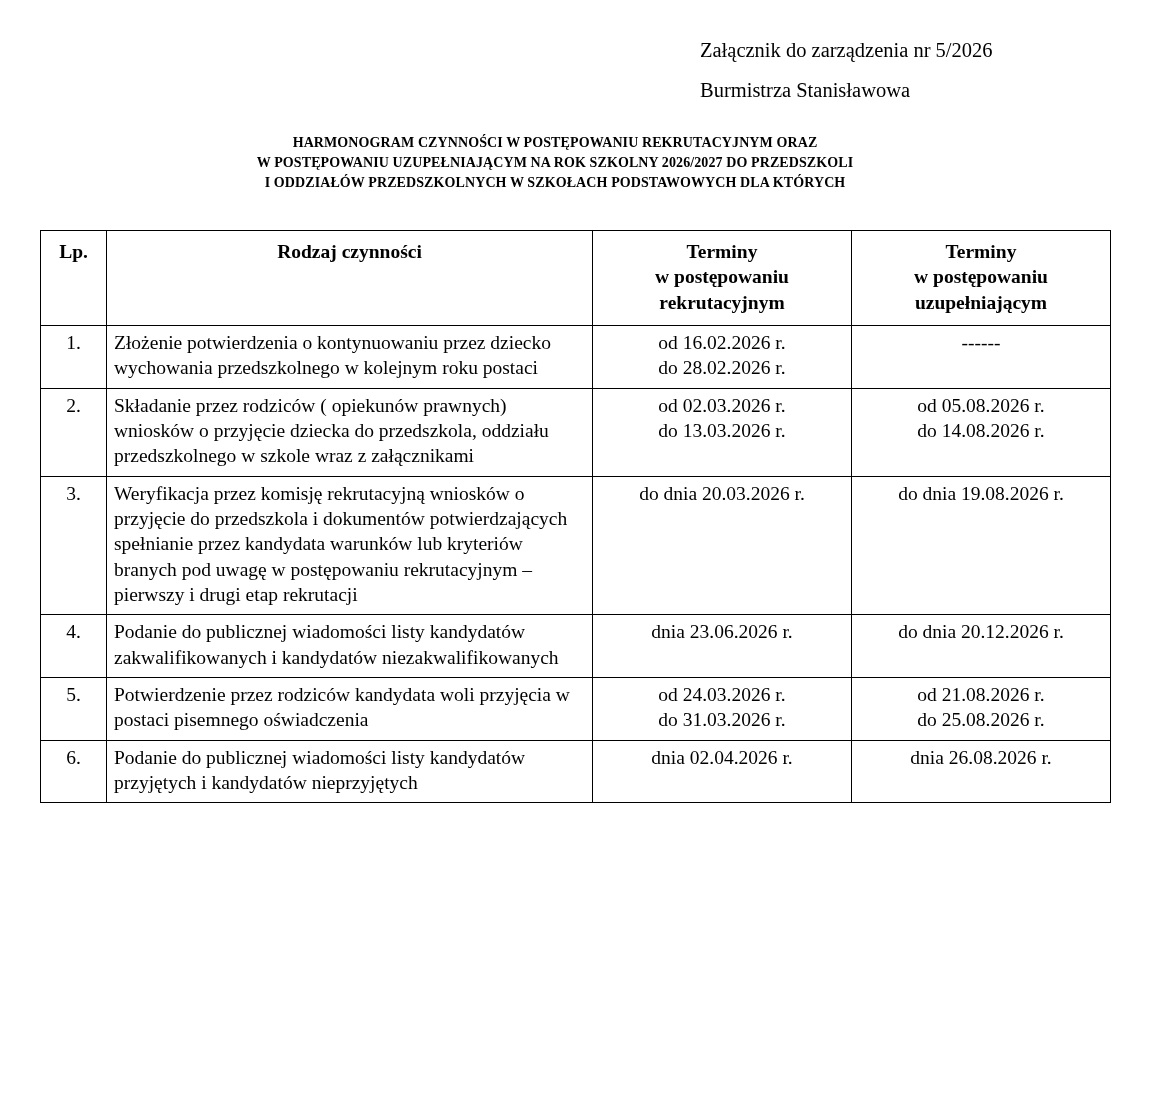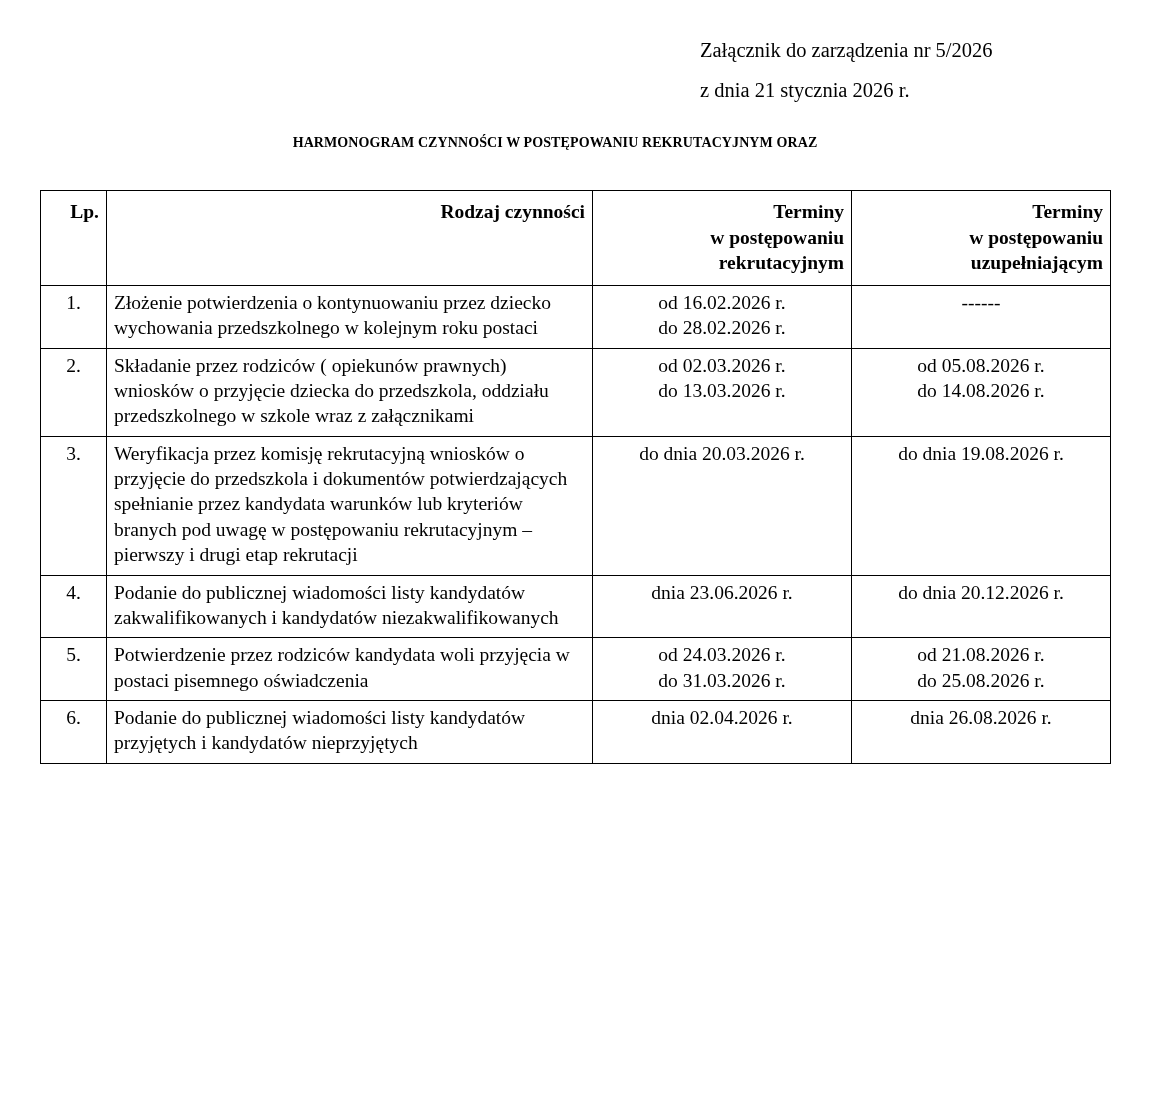--- a/index.html
+++ b/index.html
@@ -61,21 +61,21 @@
     margin: 0 auto;
   }
   table.schedule td, table.schedule th {
     border: 1px solid #000000;
     vertical-align: top;
     padding: 4px 7px 7px 7px;
     font-size: 19.5px;
     line-height: 1.30;
   }
   table.schedule thead th {
-    text-align: right;
+    text-align: center;
     font-weight: bold;
     padding-top: 8px;
     padding-bottom: 9px;
     line-height: 1.32;
   }
   .col-lp    { width: 66px; }
   .col-act   { width: 486px; }
   .col-rek   { width: 259px; }
   .col-uzu   { width: 259px; }
 
@@ -97,25 +97,27 @@
   }
   .hdr-line { display: block; }
 </style>
 </head>
 <body>
 
 <div class="page">
 
   <div class="header-block">
     <div class="header-line">Załącznik do zarządzenia nr 5/2026</div>
-    <div class="header-line">z dnia 21 stycznia 2026 r.</div>
+    <div class="header-line">Burmistrza Stanisławowa</div>
   </div>
 
   <div class="doc-title">
     <span class="tl">HARMONOGRAM CZYNNOŚCI W POSTĘPOWANIU REKRUTACYJNYM ORAZ</span>
+    <span class="tl">W POSTĘPOWANIU UZUPEŁNIAJĄCYM  NA ROK SZKOLNY 2026/2027 DO PRZEDSZKOLI</span>
+    <span class="tl">I ODDZIAŁÓW PRZEDSZKOLNYCH W SZKOŁACH PODSTAWOWYCH DLA KTÓRYCH</span>
   </div>
 
   <div class="table-wrap">
     <table class="schedule">
       <colgroup>
         <col class="col-lp">
         <col class="col-act">
         <col class="col-rek">
         <col class="col-uzu">
       </colgroup>

